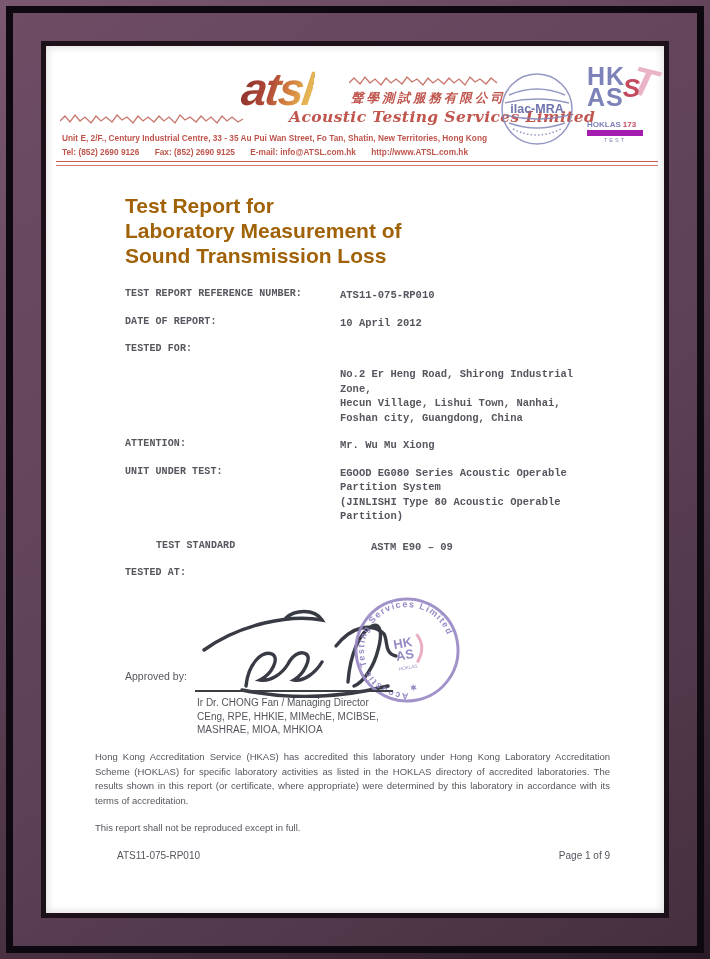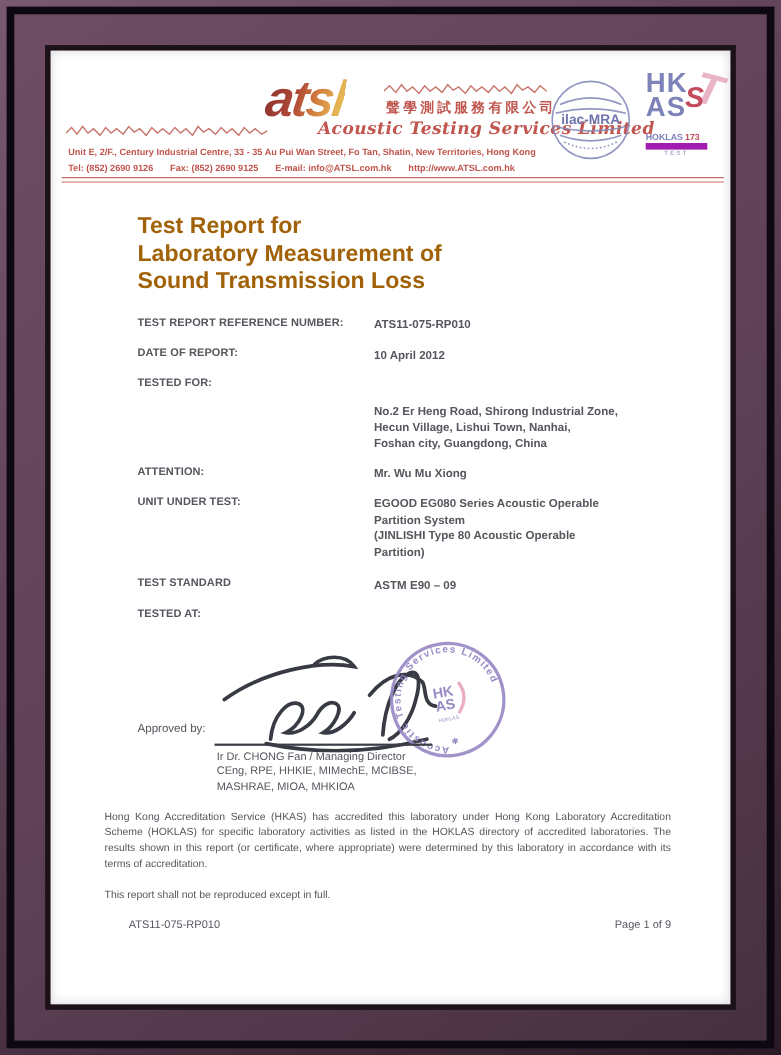--- a/index.html
+++ b/index.html
@@ -23,21 +23,21 @@
     font-size:46px;font-weight:bold;font-style:italic;letter-spacing:-2px;
     transform:skewX(-8deg);color:#b85a36;
   }
   @supports (-webkit-background-clip: text){
     .atsl{
       background:linear-gradient(100deg,#8f332e 5%,#b14a38 40%,#d4813f 65%,#e6b553 90%);
       -webkit-background-clip:text;-webkit-text-fill-color:transparent;
     }
   }
   .zh{position:absolute;left:305px;top:44px;font-size:12.5px;font-weight:bold;
-      color:#c0564e;letter-spacing:3px;}
+      color:#c0564e;letter-spacing:3px;font-style:italic;}
   .en{position:absolute;left:243px;top:61px;font-size:15.5px;font-weight:bold;font-style:italic;
       font-family:"DejaVu Serif",serif;color:#c0564e;letter-spacing:.4px;}
   .addr{position:absolute;left:16px;top:87px;width:450px;font-size:8.3px;font-weight:bold;color:#bf544c;}
   .contact{position:absolute;left:16px;top:101px;font-size:8.3px;font-weight:bold;color:#bf544c;text-align:right;}
   .contact span{margin-right:13px;}
   .ilac{position:absolute;left:452px;top:24px;}
   .hkas{position:absolute;left:541px;top:20px;width:64px;}
   .hkas-letters{position:relative;height:45px;font-weight:900;font-size:25px;line-height:21px;
       color:#7d82b8;letter-spacing:1px;}
   .hk,.as{display:block;}
@@ -49,24 +49,24 @@
       border-bottom:6px solid #a21caf;padding-bottom:1px;white-space:nowrap;}
   .hoklas .num{color:#c44a5e;margin-left:2px;}
   .hktest{width:56px;margin-top:1px;font-size:5.5px;letter-spacing:2px;text-align:center;color:#7d82b8;}
   .rule{position:absolute;left:10px;right:6px;top:115px;height:3px;
       border-top:1px solid #c45b52;border-bottom:1px solid #cf7b72;}
   
   .content{padding:0 54px 0 49px;color:#55565e;}
   .title{margin:20px 0 0 30px;font-size:21px;line-height:25px;font-weight:bold;
       color:#a16207;white-space:pre-line;}
   .fields{margin:20px 0 0 30px;}
-  .frow{display:flex;margin-bottom:13px;}
+  .frow{display:flex;margin-bottom:13px;font-family:Liberation Mono, monospace;}
   .flabel{flex:none;width:215px;font-size:10px;font-weight:bold;letter-spacing:.1px;}
   .fvalue{flex:none;width:270px;font-size:10.5px;font-weight:bold;line-height:14.5px;white-space:pre-line;}
-  .gap{margin-top:16px;}
+  .gap{margin-top:16px;margin-left:31px;}
   
   .sig{position:relative;height:132px;margin-top:28px;}
   .signature{position:absolute;left:95px;top:-8px;}
   .stamp{position:absolute;left:252px;top:-16px;transform:rotate(-10deg);opacity:.92;}
   .apby{position:absolute;left:30px;top:64px;font-size:10.5px;}
   .sigline{position:absolute;left:100px;top:84px;width:198px;border-bottom:2px solid #3c3e45;}
   .signer-block{position:absolute;left:102px;top:90px;font-size:10px;line-height:13.5px;color:#54555d;}
   
   .accr{margin:12px 0 0 0;font-size:9.5px;line-height:14.5px;text-align:justify;}
   .repro{margin:14px 0 0 0;font-size:9.5px;}

